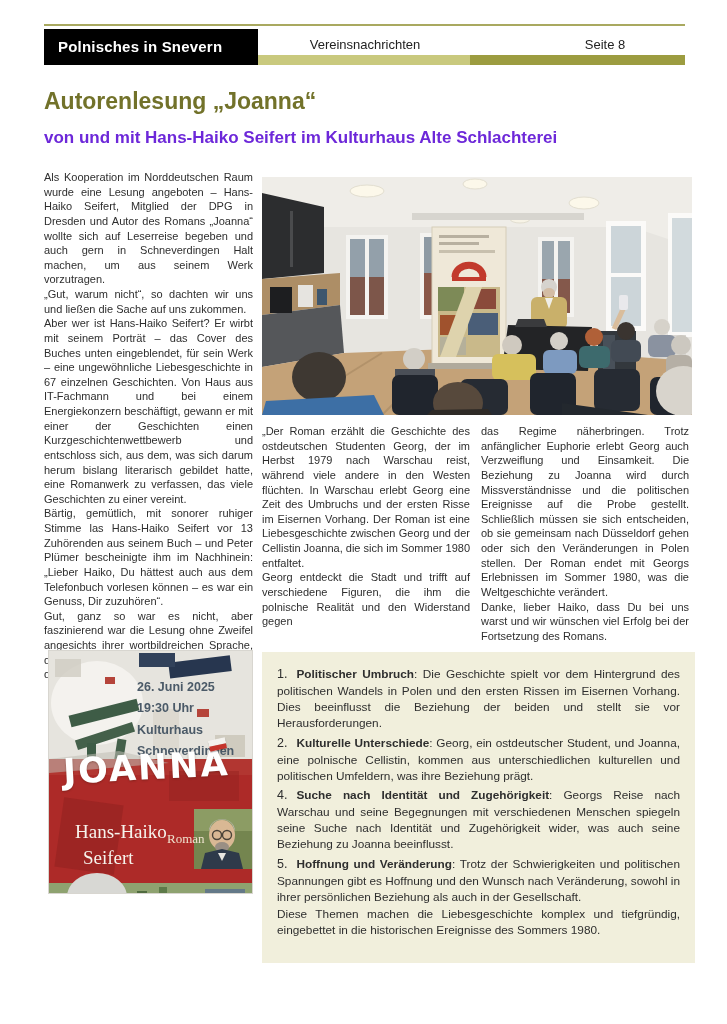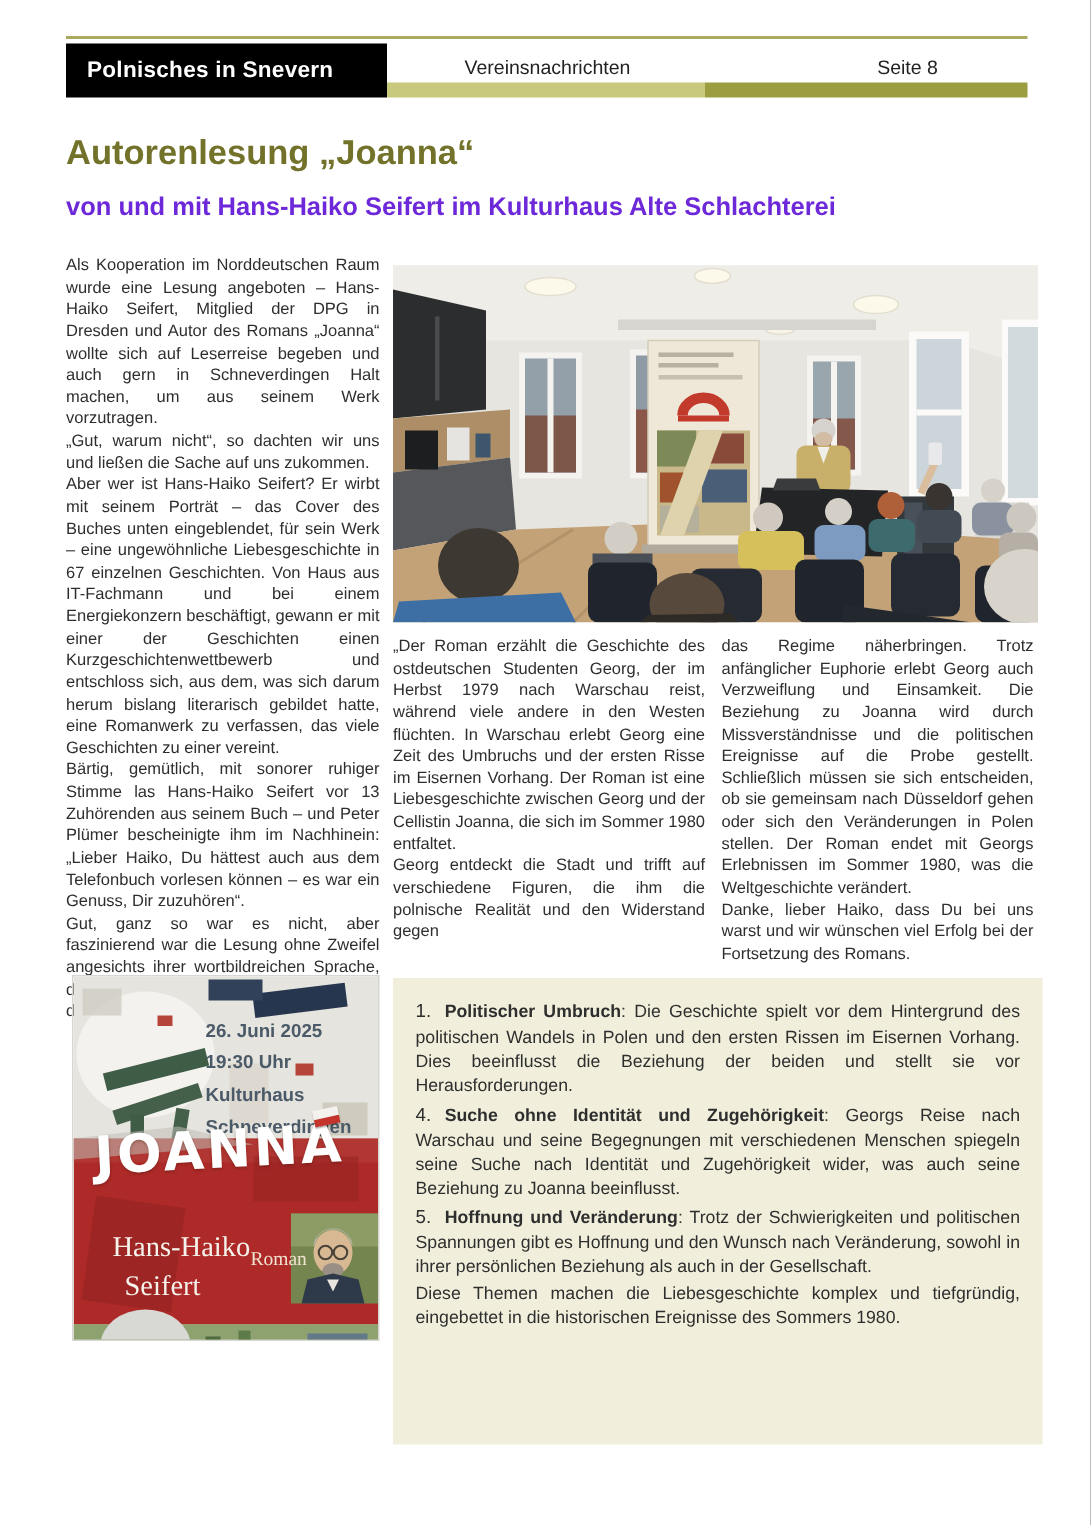--- a/index.html
+++ b/index.html
@@ -265,18 +265,19 @@
     <div class="ptxt p-roman">Roman</div>
     <div class="ptxt p-author">
       <div>Hans-Haiko</div>
       <div class="indent">Seifert</div>
     </div>
     <div class="ptxt p-event">Autorenlesung</div>
   </div>
 
   <div class="themes">
     <p class="t-item"><span class="t-num">1.</span><b>Politischer Umbruch</b><span>: Die Geschichte spielt vor dem Hintergrund des politischen Wandels in Polen und den ersten Rissen im Eisernen Vorhang. Dies beeinflusst die Beziehung der beiden und stellt sie vor Herausforderungen.</span></p>
-    <p class="t-item"><span class="t-num">4.</span><b>Suche ohne Identität und Zugehörigkeit</b><span>: Georgs Reise nach Warschau und seine Begegnungen mit verschiedenen Menschen spiegeln seine Suche nach Identität und Zugehörigkeit wider, was auch seine Beziehung zu Joanna beeinflusst.</span></p>
+    <p class="t-item"><span class="t-num">2.</span><b>Kulturelle Unterschiede</b><span>: Georg, ein ostdeutscher Student, und Joanna, eine polnische Cellistin, kommen aus unterschiedlichen kulturellen und politischen Umfeldern, was ihre Beziehung prägt.</span></p>
+    <p class="t-item"><span class="t-num">4.</span><b>Suche nach Identität und Zugehörigkeit</b><span>: Georgs Reise nach Warschau und seine Begegnungen mit verschiedenen Menschen spiegeln seine Suche nach Identität und Zugehörigkeit wider, was auch seine Beziehung zu Joanna beeinflusst.</span></p>
     <p class="t-item"><span class="t-num">5.</span><b>Hoffnung und Veränderung</b><span>: Trotz der Schwierigkeiten und politischen Spannungen gibt es Hoffnung und den Wunsch nach Veränderung, sowohl in ihrer persönlichen Beziehung als auch in der Gesellschaft.</span></p>
     <p class="t-outro">Diese Themen machen die Liebesgeschichte komplex und tiefgründig, eingebettet in die historischen Ereignisse des Sommers 1980.</p>
   </div>
 
 </div>
 
 </body></html>

